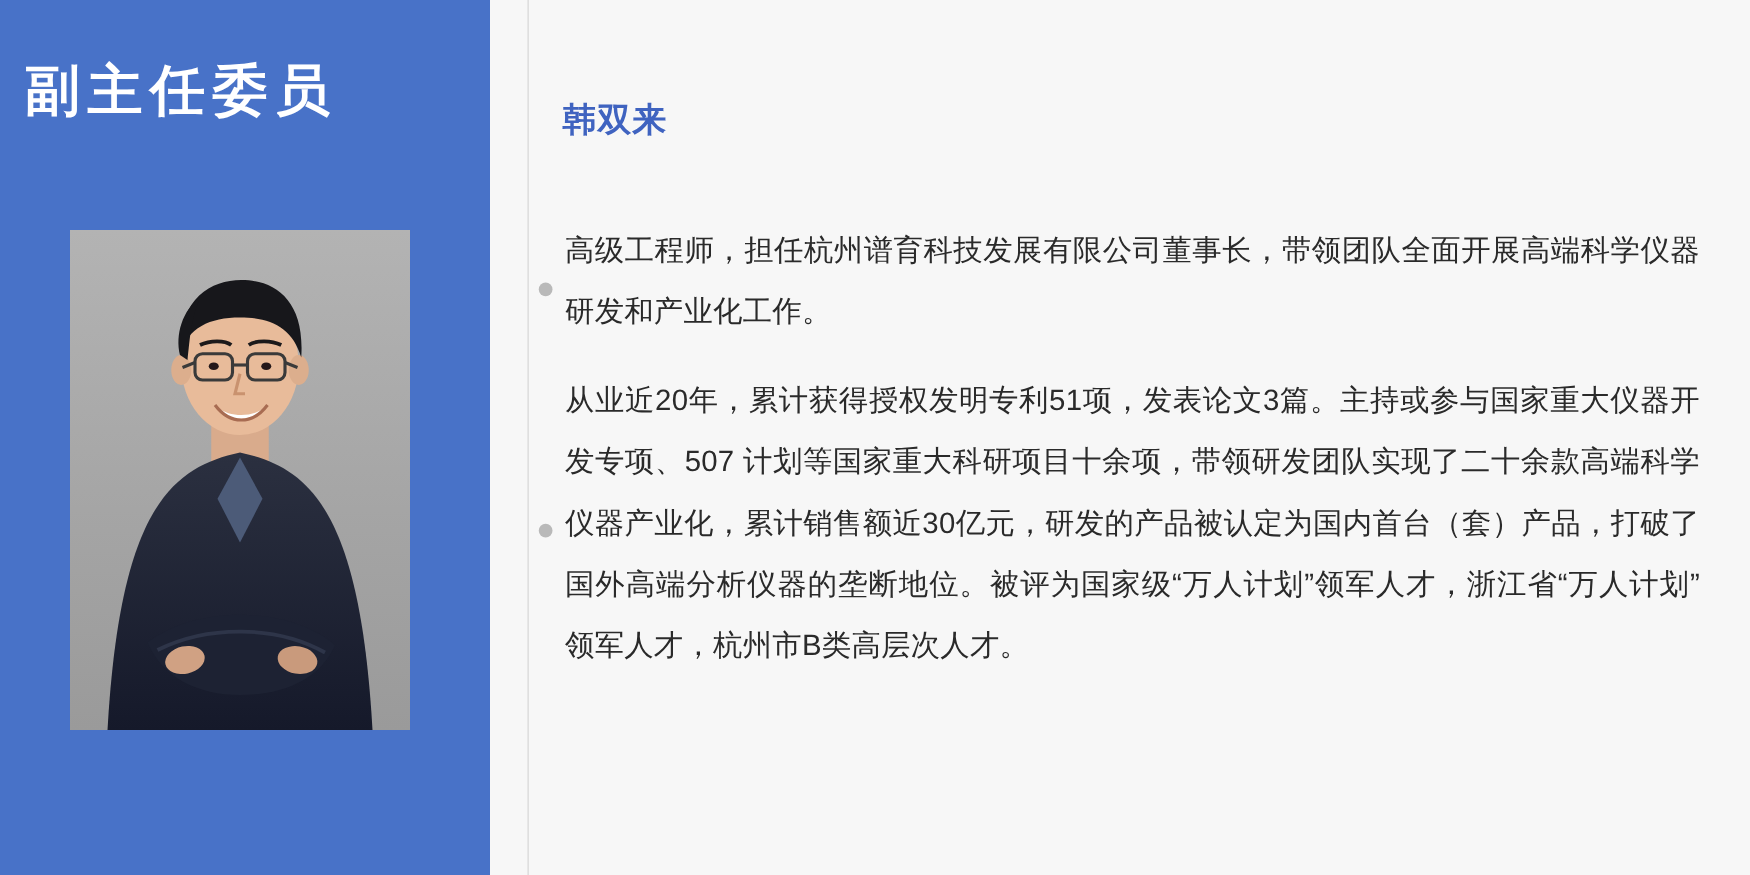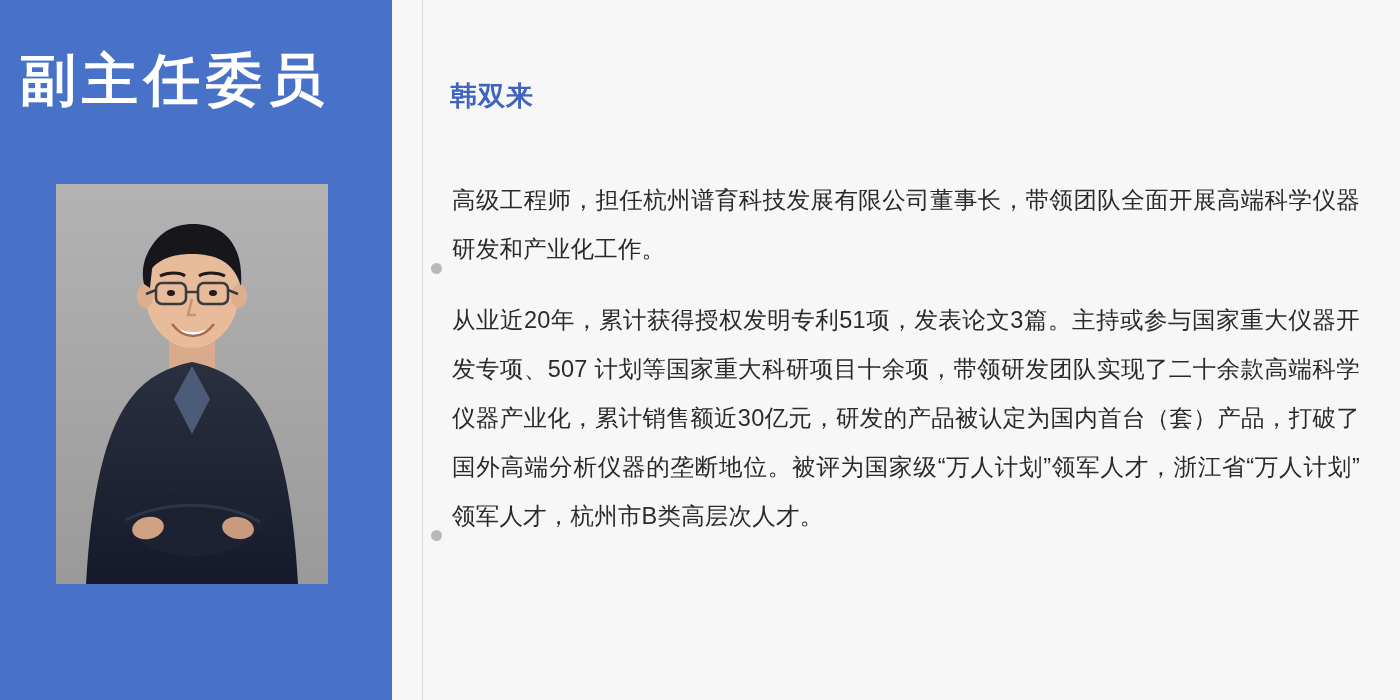--- a/index.html
+++ b/index.html
@@ -28,21 +28,21 @@
     background: #4872c8;
     flex: 0 0 392px;
     box-sizing: border-box;
   }
   .role-title {
     position: absolute;
     left: 20px;
     top: 48px;
     width: 360px;
     color: #ffffff;
-    font-size: 56px;
+    font-size: 44px;
     font-weight: bold;
     letter-spacing: 6px;
     line-height: 1.15;
     white-space: nowrap;
   }
   .portrait-frame {
     position: absolute;
     left: 56px;
     top: 184px;
     width: 272px;
@@ -82,21 +82,21 @@
     letter-spacing: 1px;
   }
   .bullets {
     position: absolute;
     left: 28px;
     top: 176px;
     width: 940px;
   }
   .bullet-row {
     display: flex;
-    align-items: flex-end;
+    align-items: center;
     margin-bottom: 22px;
   }
   .bullet-dot {
     flex: 0 0 32px;
     display: flex;
     justify-content: center;
     padding-top: 12px;
   }
   .bullet-dot i {
     display: block;

